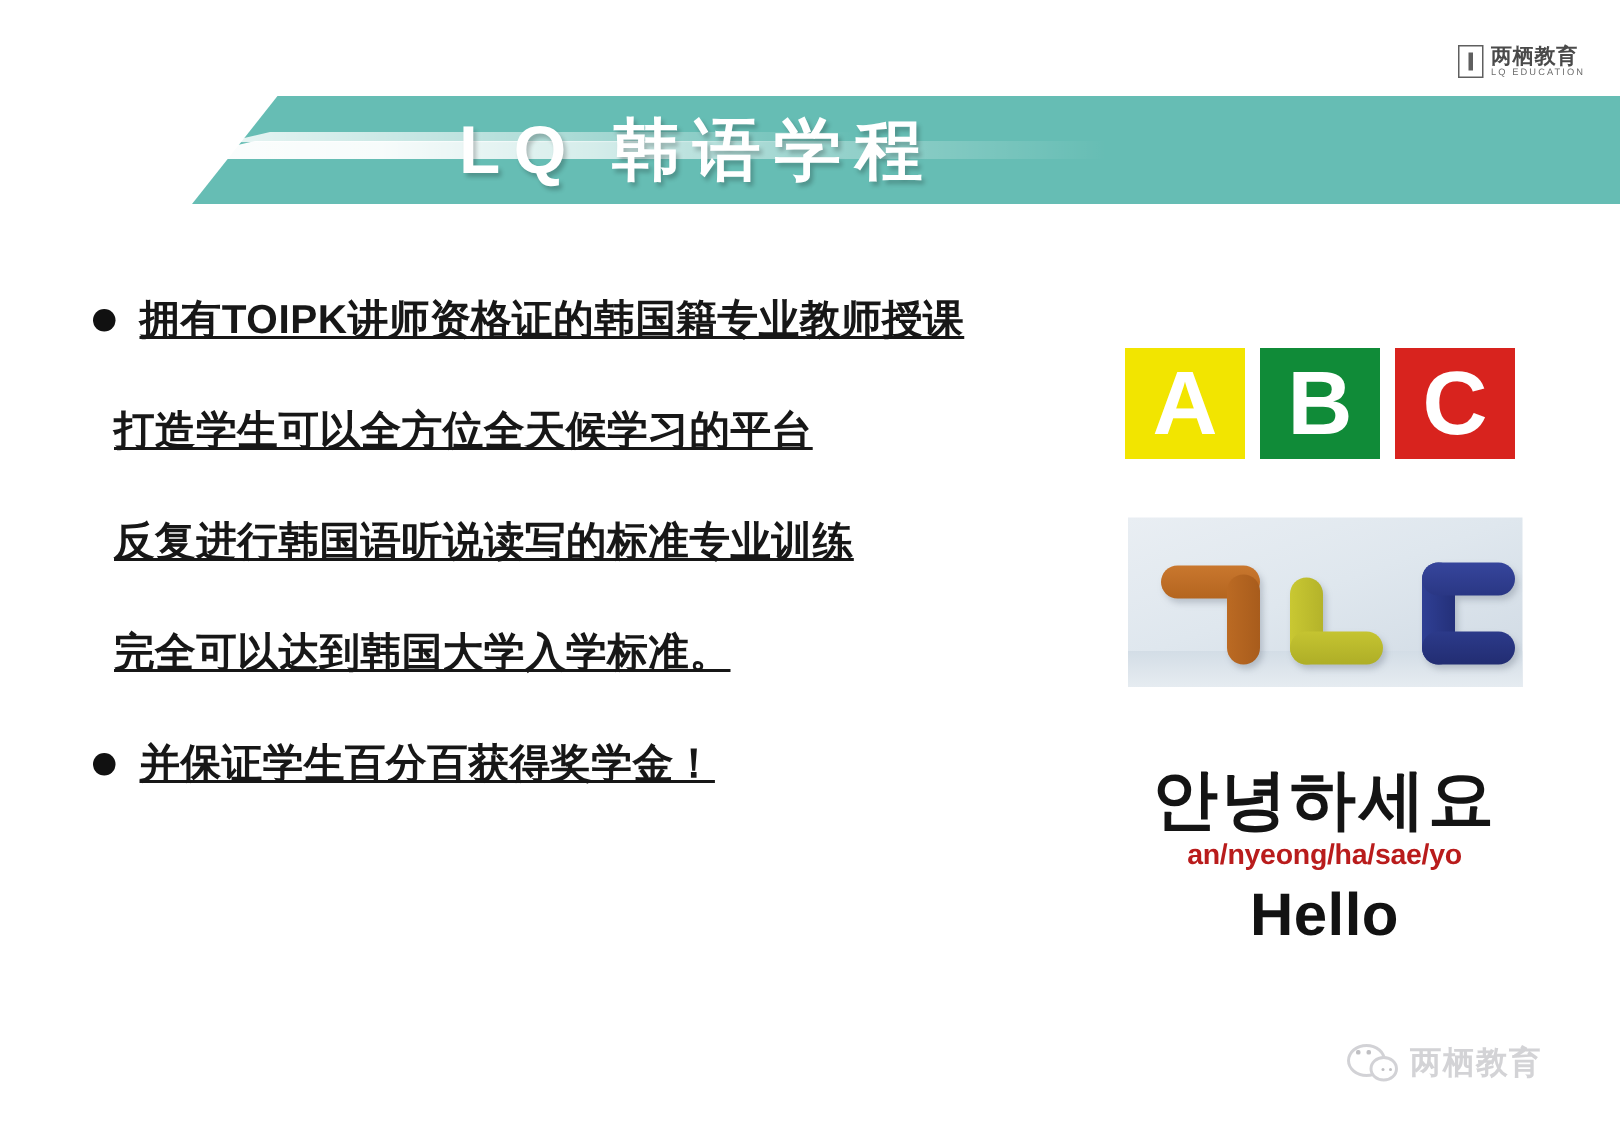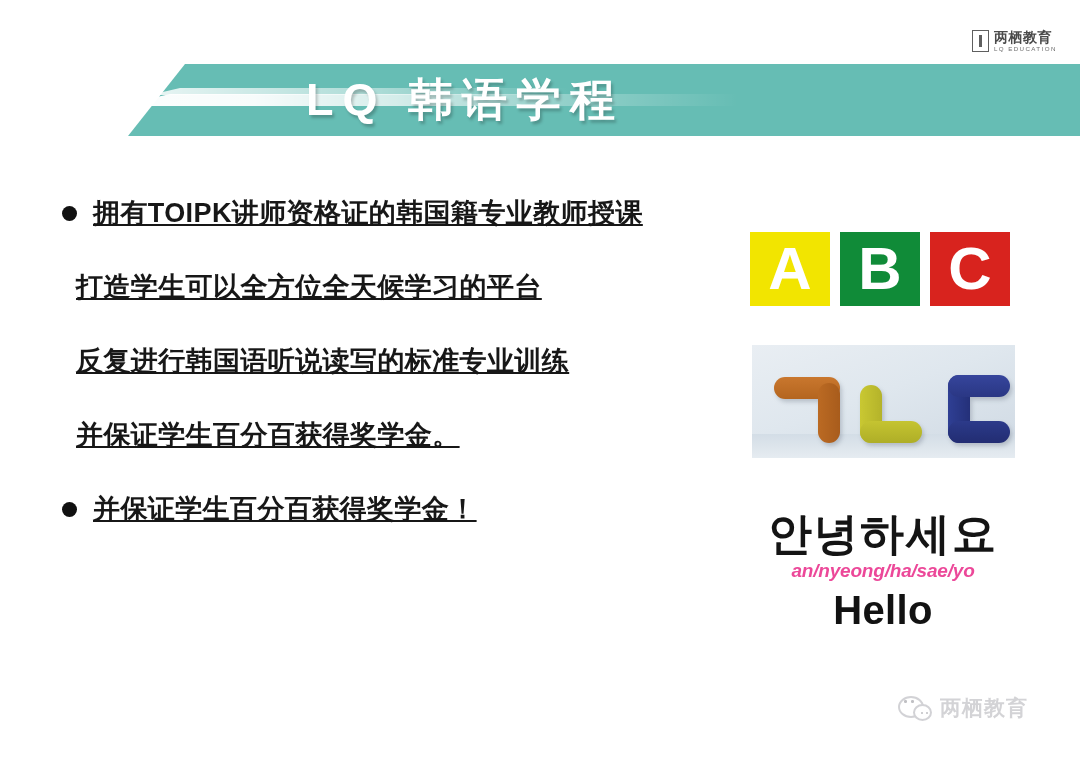--- a/index.html
+++ b/index.html
@@ -262,24 +262,23 @@
     font-weight: bold;
     color: #141414;
     letter-spacing: 2px;
     line-height: 1.08;
     white-space: nowrap;
   }
   .greeting .roman {
     margin-top: 2px;
     font-size: 19px;
     font-weight: bold;
-    color: #ec4899;
+    color: #b91c1c;
     letter-spacing: -0.2px;
     white-space: nowrap;
-    font-style: italic;
   }
   .greeting .en {
     margin-top: 6px;
     font-size: 40px;
     font-weight: bold;
     color: #121212;
     letter-spacing: 0.3px;
     white-space: nowrap;
   }
 
@@ -366,21 +365,21 @@
       <span class="txt">打造学生可以全方位全天候学习的平台</span>
     </div>
 
     <div class="line sub">
       <span class="txt">反复进行韩国语听说读写的标准专业训练</span>
     </div>
 
 
 
     <div class="line sub">
-      <span class="txt">并保证学生百分百获得奖学金。</span>
+      <span class="txt">完全可以达到韩国大学入学标准。</span>
     </div>
 
     <div class="line">
       <span class="dot"></span>
       <span class="txt">并保证学生百分百获得奖学金！</span>
     </div>
 
   </div>
 
   <div class="abc">

